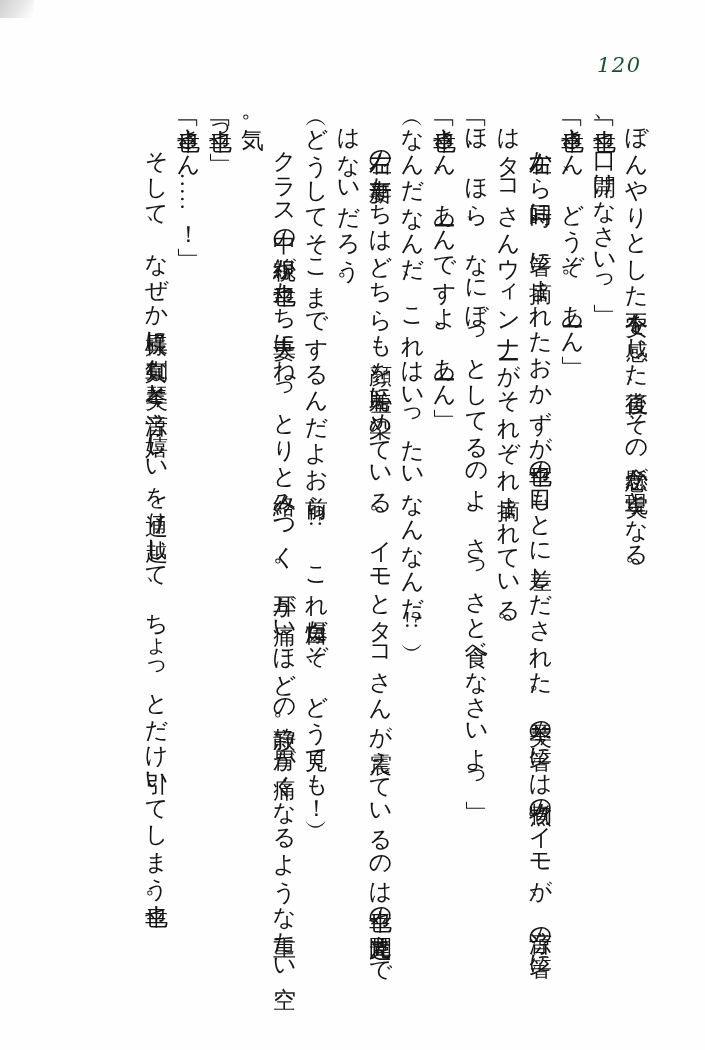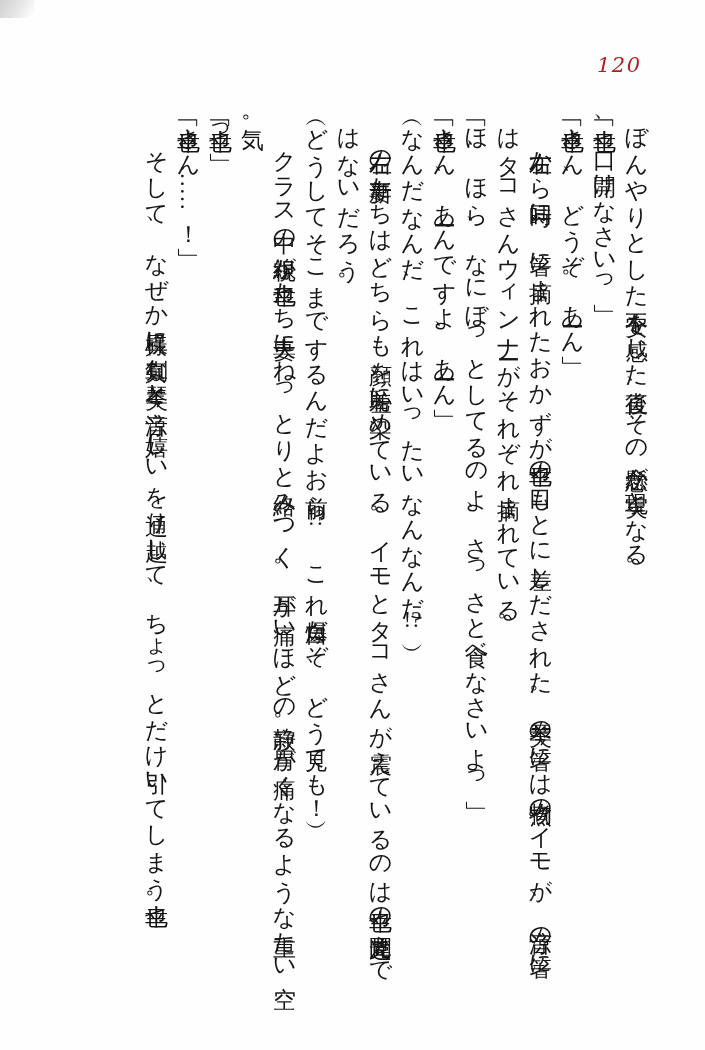--- a/index.html
+++ b/index.html
@@ -30,21 +30,21 @@
     opacity: 0.85;
   }
   .page-number {
     position: absolute;
     top: 53px;
     left: 597px;
     font-family: "DejaVu Serif", serif;
     font-style: italic;
     font-size: 21px;
     letter-spacing: 1.5px;
-    color: #b91c1c;
+    color: #14532d;
   }
   .text-block {
     position: absolute;
     top: 112px;
     right: 53px;
     height: 876px;
     writing-mode: vertical-rl;
     text-orientation: mixed;
     font-size: 23px;
     line-height: 32px;

